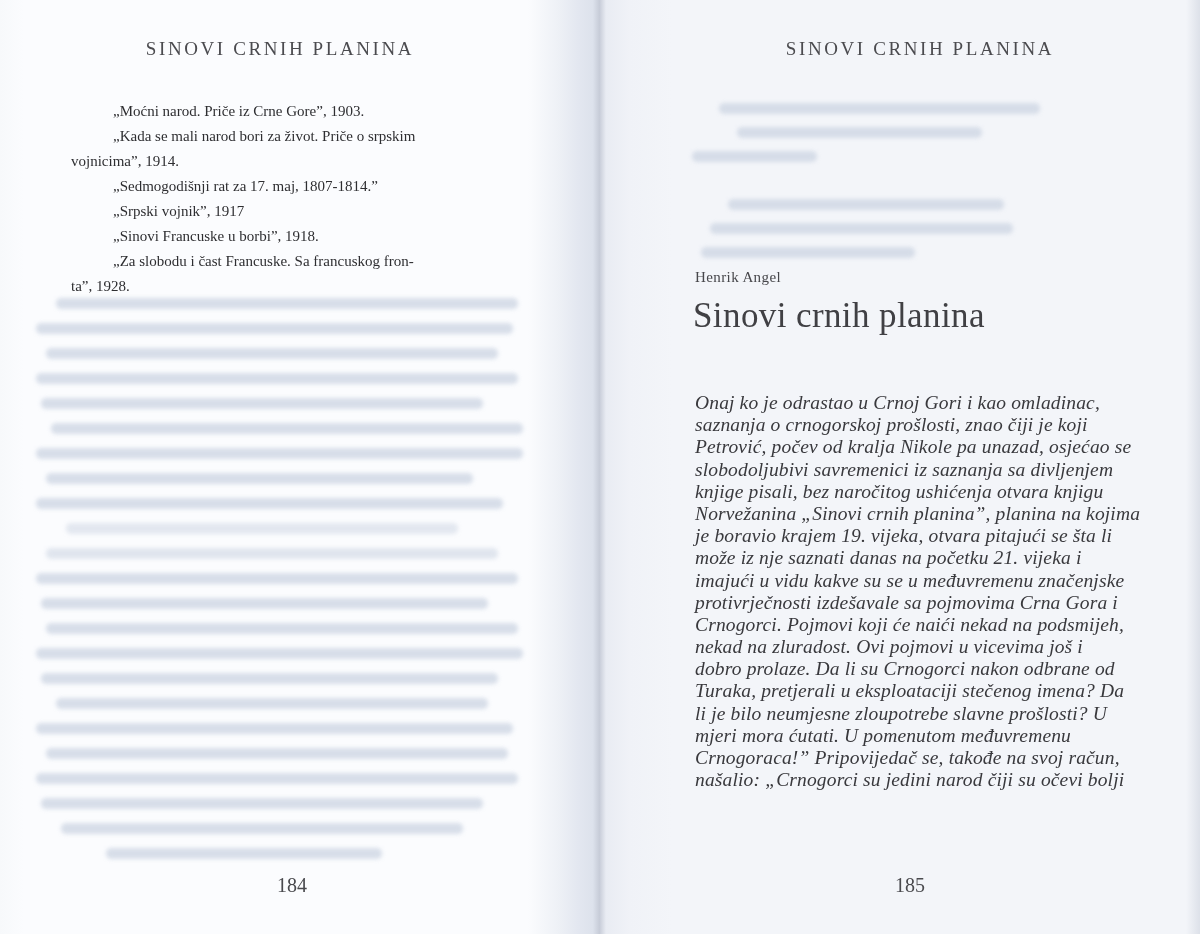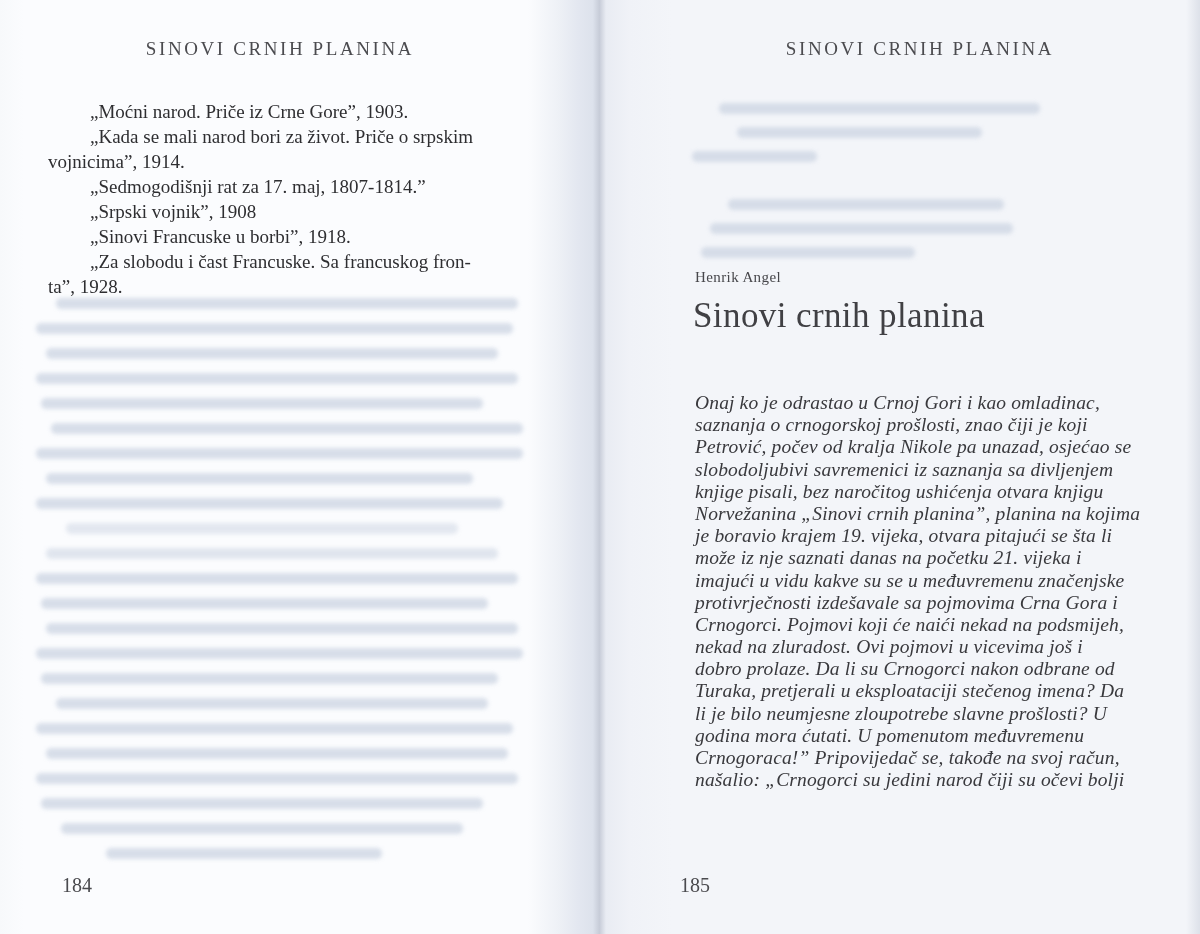--- a/index.html
+++ b/index.html
@@ -33,22 +33,22 @@
   .page-header{
     position:absolute;top:38px;
     font-size:19px;letter-spacing:2.6px;
     color:#4b4b4f;text-align:center;
     white-space:nowrap;
   }
   .page-left .page-header{left:30px;width:500px;}
   .page-right .page-header{left:90px;width:460px;}
 
   .bibliography{
-    position:absolute;left:48px;top:99px;width:486px;
-    font-size:19px;color:#2e2e31;
+    position:absolute;left:71px;top:99px;width:486px;
+    font-size:15px;color:#2e2e31;
   }
   .bib-line{height:25px;line-height:25px;white-space:nowrap;}
   .bib-line.indent{padding-left:42px;}
 
   .author{
     position:absolute;left:95px;top:269px;
     font-size:15px;color:#47474b;letter-spacing:.4px;
   }
   .book-title{
     position:absolute;left:93px;top:296px;
@@ -56,21 +56,21 @@
   }
 
   .body-text{
     position:absolute;left:95px;top:392px;width:470px;
     font-style:italic;font-size:19.5px;color:#39393d;
   }
   .body-line{height:22.2px;line-height:22.2px;white-space:nowrap;letter-spacing:.15px;}
 
   .page-number{
     position:absolute;top:874px;
-    font-size:20px;color:#4a4a4e;
+    font-size:20px;color:#4a4a4e;text-align:center;
   }
   .page-left .page-number{left:62px;width:460px;}
   .page-right .page-number{left:80px;width:460px;}
 
   .bleed{position:absolute;}
   .page-left .bleed{left:36px;top:298px;width:502px;}
   .page-right .bleed{left:92px;top:103px;width:446px;}
   .bleed-line{
     height:11px;border-radius:5px;
     background:var(--bleed,#cfd7e4);
@@ -112,21 +112,21 @@
         <div class="bleed-line" style="width: 88%; margin-left: 1%;"></div>
         <div class="bleed-line" style="width: 80%; margin-left: 5%;"></div>
         <div class="bleed-line" style="width: 55%; margin-left: 14%;"></div>
       </div>
 
     <div class="bibliography">
         <div class="bib-line indent">„Moćni narod. Priče iz Crne Gore”, 1903.</div>
         <div class="bib-line indent">„Kada se mali narod bori za život. Priče o srpskim</div>
         <div class="bib-line">vojnicima”, 1914.</div>
         <div class="bib-line indent">„Sedmogodišnji rat za 17. maj, 1807-1814.”</div>
-        <div class="bib-line indent">„Srpski vojnik”, 1908</div>
+        <div class="bib-line indent">„Srpski vojnik”, 1917</div>
         <div class="bib-line indent">„Sinovi Francuske u borbi”, 1918.</div>
         <div class="bib-line indent">„Za slobodu i čast Francuske. Sa francuskog fron-</div>
         <div class="bib-line">ta”, 1928.</div>
       </div>
 
     <div class="page-number">184</div>
   </div>
 
   <div class="page page-right">
     <div class="page-header">SINOVI CRNIH PLANINA</div>
@@ -154,21 +154,21 @@
         <div class="body-line">Norvežanina „Sinovi crnih planina”, planina na kojima</div>
         <div class="body-line">je boravio krajem 19. vijeka, otvara pitajući se šta li</div>
         <div class="body-line">može iz nje saznati danas na početku 21. vijeka i</div>
         <div class="body-line">imajući u vidu kakve su se u međuvremenu značenjske</div>
         <div class="body-line">protivrječnosti izdešavale sa pojmovima Crna Gora i</div>
         <div class="body-line">Crnogorci. Pojmovi koji će naići nekad na podsmijeh,</div>
         <div class="body-line">nekad na zluradost. Ovi pojmovi u vicevima još i</div>
         <div class="body-line">dobro prolaze. Da li su Crnogorci nakon odbrane od</div>
         <div class="body-line">Turaka, pretjerali u eksploataciji stečenog imena? Da</div>
         <div class="body-line">li je bilo neumjesne zloupotrebe slavne prošlosti? U</div>
-        <div class="body-line">godina mora ćutati. U pomenutom međuvremenu</div>
+        <div class="body-line">mjeri mora ćutati. U pomenutom međuvremenu</div>
         <div class="body-line">Crnogoraca!” Pripovijedač se, takođe na svoj račun,</div>
         <div class="body-line">našalio: „Crnogorci su jedini narod čiji su očevi bolji</div>
       </div>
 
     <div class="page-number">185</div>
   </div>
 
 </div>
 
 </body></html>

